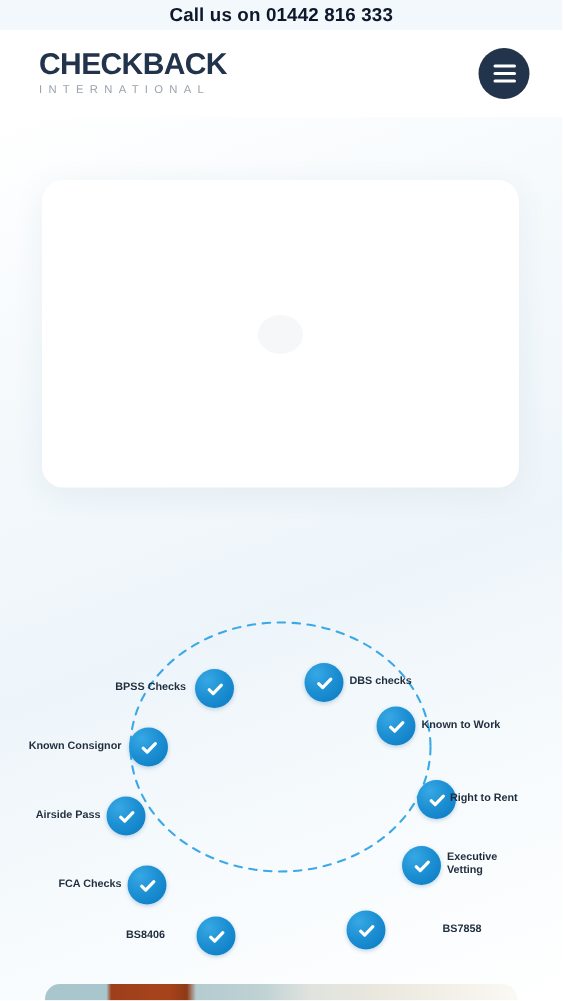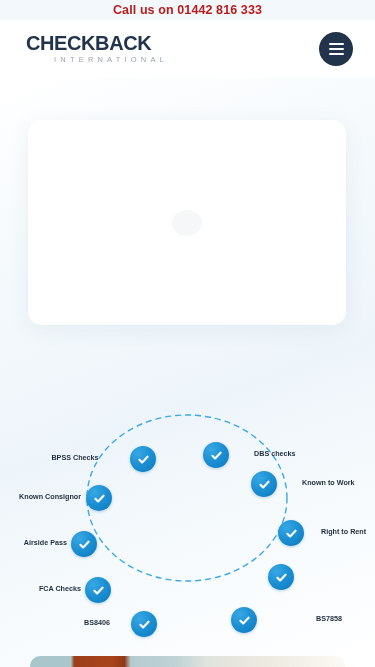--- a/index.html
+++ b/index.html
@@ -15,21 +15,21 @@
   .topbar {
     height:20px;
     background:#f2f8fb;
     display:flex;
     align-items:center;
     justify-content:center;
   }
   .topbar-link {
     font-size:12.5px;
     font-weight:700;
-    color:#b91c1c;
+    color:#0f172a;
     letter-spacing:.1px;
     text-decoration:none;
     line-height:1;
   }
 
   
   .header {
     height:58px;
     background:#ffffff;
     display:flex;
@@ -47,21 +47,20 @@
     letter-spacing:-0.4px;
     line-height:1.05;
   }
   .logo-sub {
     font-size:7.5px;
     font-weight:400;
     color:#9aa3ad;
     letter-spacing:4.2px;
     line-height:1.4;
     margin-top:1px;
-    margin-left:28px;
   }
   .menu-btn {
     width:34px; height:34px;
     border-radius:50%;
     background:#22344c;
     display:flex; align-items:center; justify-content:center;
     flex-direction:column; gap:3px;
     cursor:pointer;
     border:none;
   }
@@ -117,21 +116,21 @@
 
   .node-label {
     position:absolute;
     font-size:7.2px;
     font-weight:700;
     color:#1f2d3d;
     line-height:1.28;
     white-space:pre-line;
     cursor:pointer;
   }
-  .node-label.right { text-align:left;margin-left:21px; }
+  .node-label.right { text-align:left; }
   .node-label.left  { text-align:right; }
 
   
   .photo-peek {
     position:absolute;
     left:30px; bottom:0;
     width:315px; height:11px;
     border-radius:10px 10px 0 0;
     overflow:hidden;
   }
@@ -175,21 +174,21 @@
 
     <svg width="375" height="230">
       <ellipse cx="187" cy="115" rx="100" ry="83" fill="none" stroke="#3aa9e5" stroke-width="1.4" stroke-dasharray="5 5" stroke-linecap="round"></ellipse>
     </svg>
 
     <div class="node" style="left:130px; top:63px;">
       <svg width="13" height="13" viewBox="0 0 16 16">
         <path d="M3 8.4 L6.3 11.6 L13 4.6" fill="none" stroke="#fff" stroke-width="2.6" stroke-linecap="round" stroke-linejoin="round"></path>
       </svg>
     </div>
-    <div class="node-label left" style="left:26px; top:70px; width:98px;text-align:center;">BPSS Checks</div>
+    <div class="node-label left" style="left:26px; top:70px; width:98px;">BPSS Checks</div>
 
     <div class="node" style="left:203px; top:59px;">
       <svg width="13" height="13" viewBox="0 0 16 16">
         <path d="M3 8.4 L6.3 11.6 L13 4.6" fill="none" stroke="#fff" stroke-width="2.6" stroke-linecap="round" stroke-linejoin="round"></path>
       </svg>
     </div>
     <div class="node-label right" style="left:233px; top:66px; width:100px;">DBS checks</div>
 
     <div class="node" style="left:251px; top:88px;">
       <svg width="13" height="13" viewBox="0 0 16 16">
@@ -203,20 +202,22 @@
         <path d="M3 8.4 L6.3 11.6 L13 4.6" fill="none" stroke="#fff" stroke-width="2.6" stroke-linecap="round" stroke-linejoin="round"></path>
       </svg>
     </div>
     <div class="node-label right" style="left:300px; top:144px; width:66px;">Right to Rent</div>
 
     <div class="node" style="left:268px; top:181px;">
       <svg width="13" height="13" viewBox="0 0 16 16">
         <path d="M3 8.4 L6.3 11.6 L13 4.6" fill="none" stroke="#fff" stroke-width="2.6" stroke-linecap="round" stroke-linejoin="round"></path>
       </svg>
     </div>
+    <div class="node-label right" style="left:298px; top:183px; width:60px;">Executive
+Vetting</div>
 
     <div class="node" style="left:231px; top:224px;">
       <svg width="13" height="13" viewBox="0 0 16 16">
         <path d="M3 8.4 L6.3 11.6 L13 4.6" fill="none" stroke="#fff" stroke-width="2.6" stroke-linecap="round" stroke-linejoin="round"></path>
       </svg>
     </div>
     <div class="node-label right" style="left:261px; top:231px; width:60px;text-align:right;">BS7858</div>
 
     <div class="node" style="left:131px; top:228px;">
       <svg width="13" height="13" viewBox="0 0 16 16">

